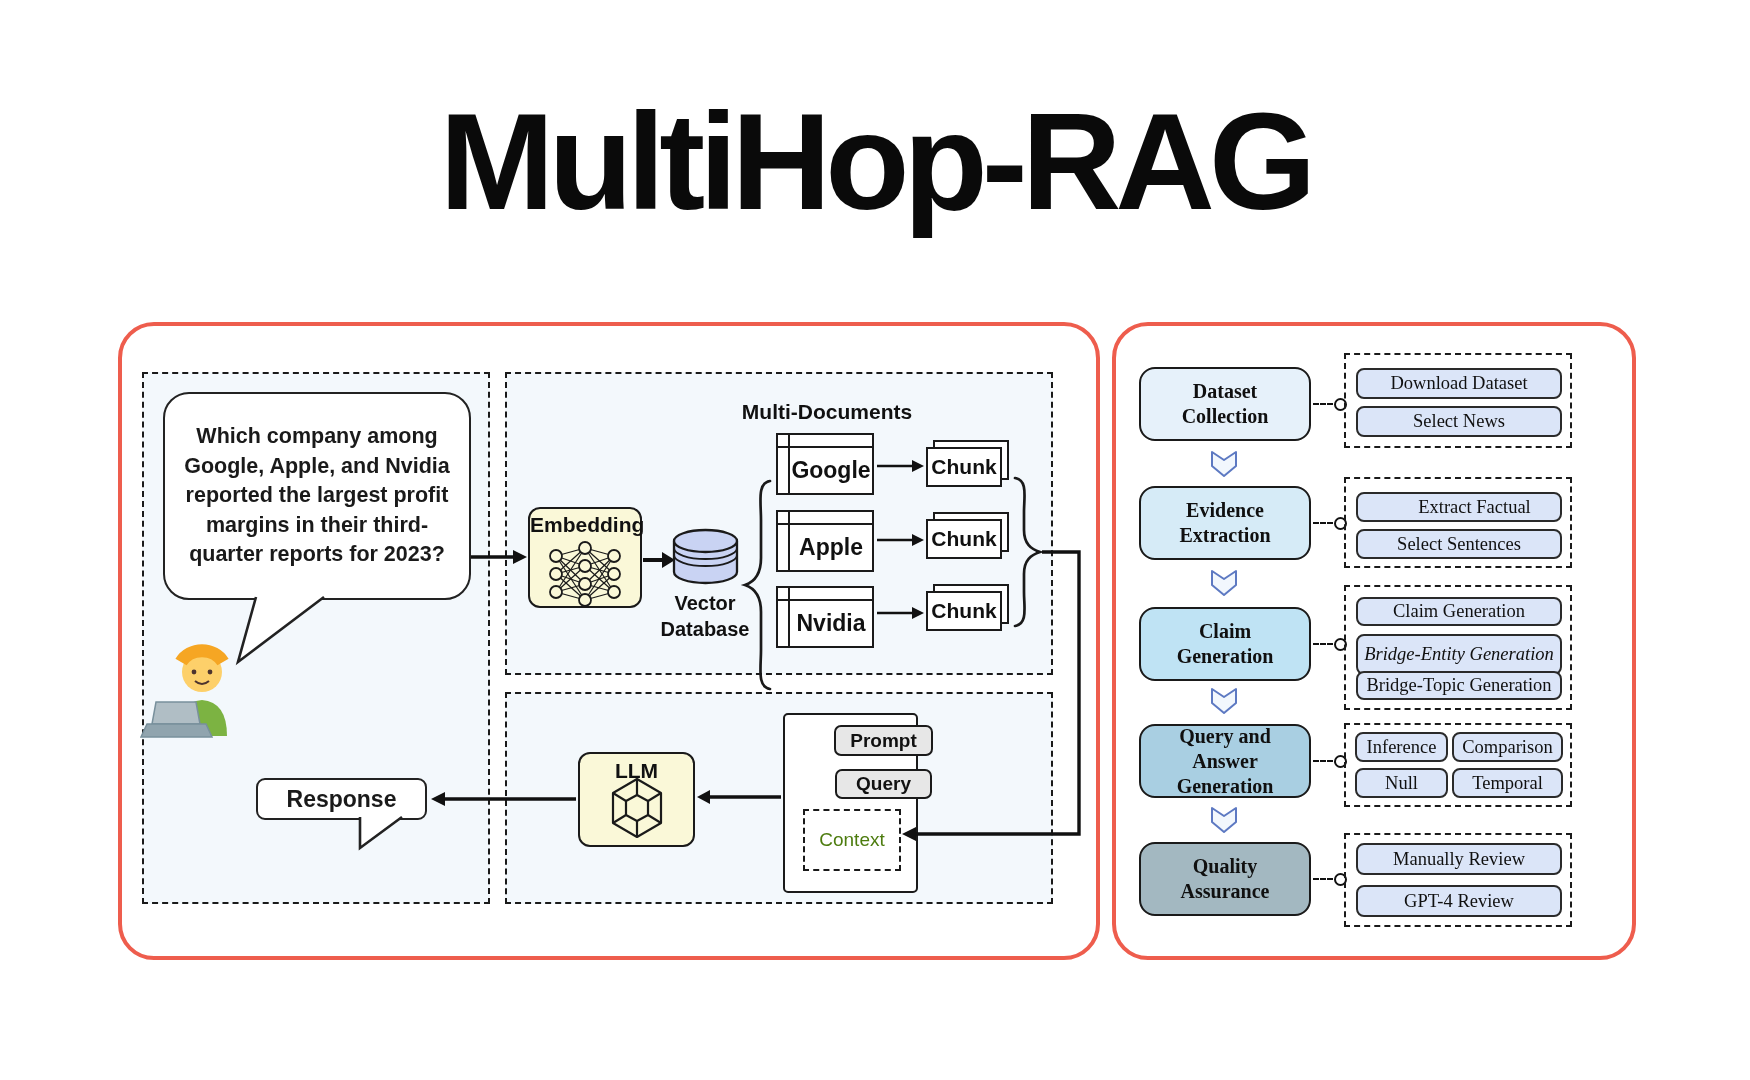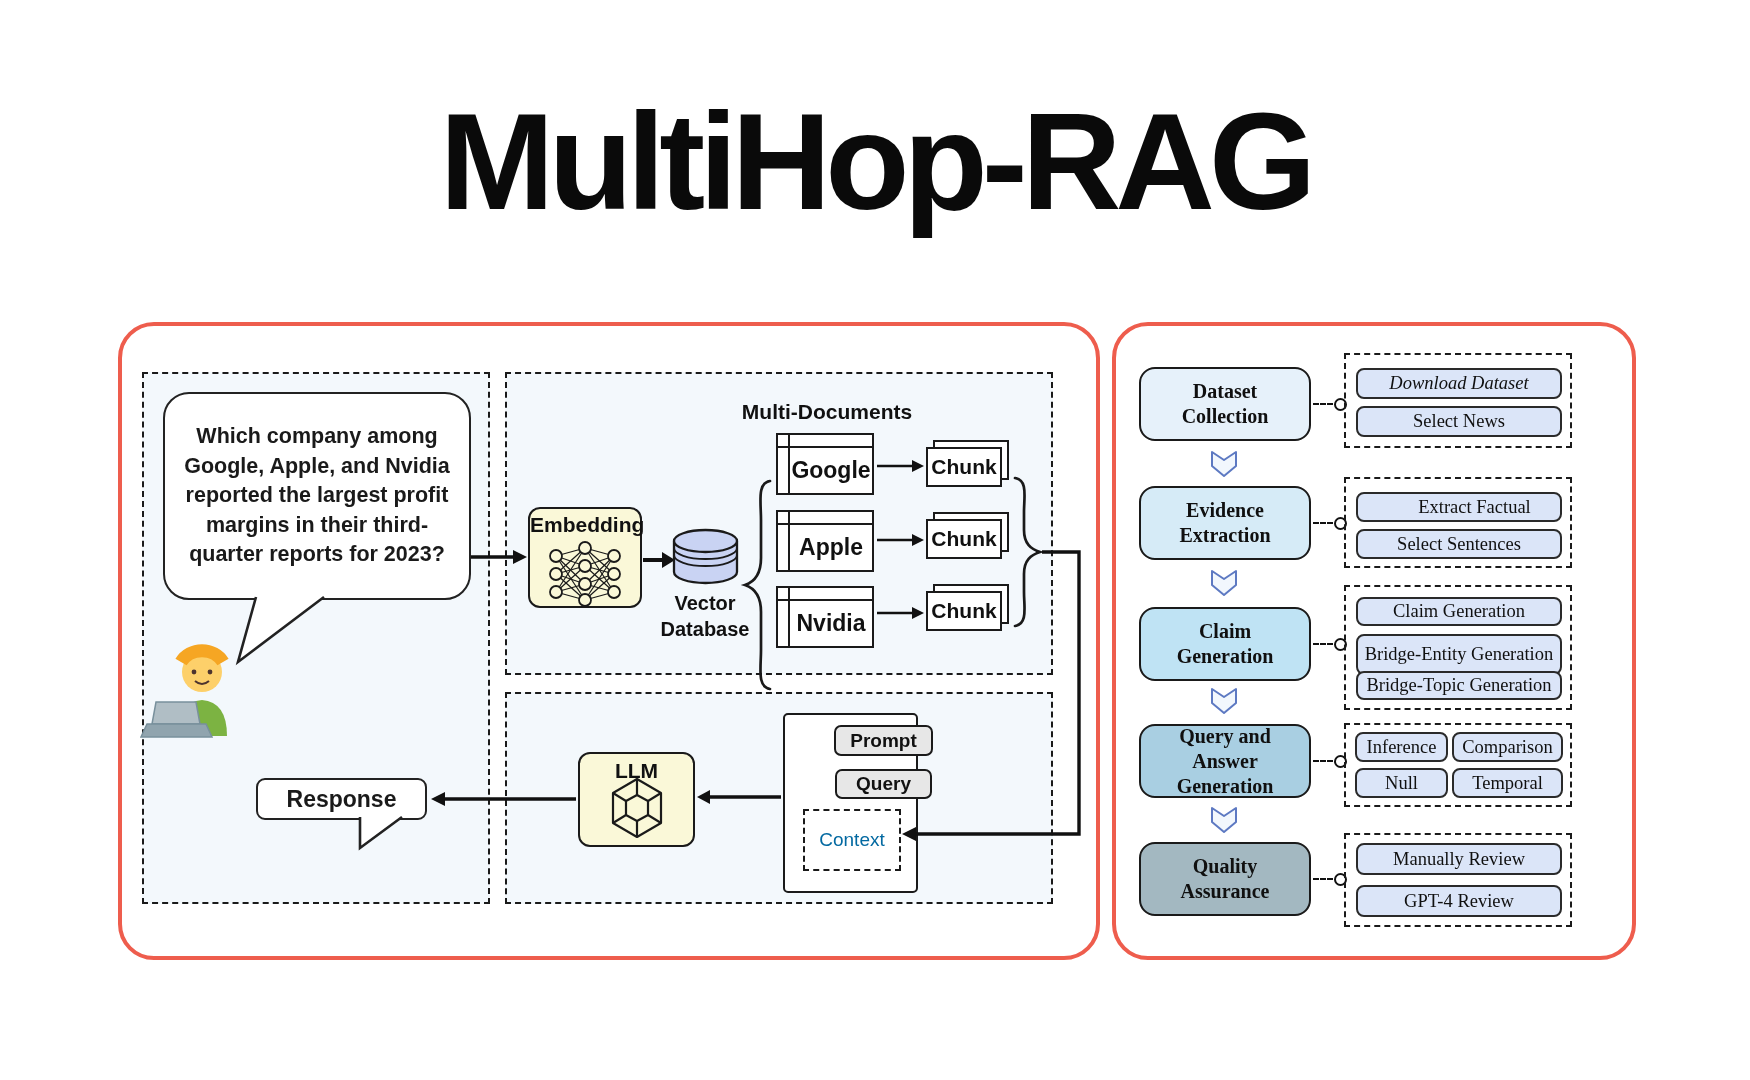--- a/index.html
+++ b/index.html
@@ -14,21 +14,21 @@
   .ybox{background:#faf8d8;border:2.6px solid #1a1a1a;border-radius:12px;}
   .ylabel{width:100%;text-align:center;font-weight:700;font-size:21px;color:#111;}
   .small-label{text-align:center;font-weight:700;font-size:20px;color:#111;line-height:1.3;}
   .doc-box{background:#fff;border:2.5px solid #1a1a1a;}
   .doc-hstrip{position:absolute;left:0;top:0;width:100%;height:13px;border-bottom:2px solid #1a1a1a;box-sizing:border-box;}
   .doc-vstrip{position:absolute;left:0;top:0;width:12px;height:100%;border-right:2px solid #1a1a1a;box-sizing:border-box;}
   .doc-label{position:absolute;left:12px;top:13px;right:0;bottom:0;display:flex;align-items:center;justify-content:center;font-weight:700;font-size:23px;color:#111;}
   .chunk-box{background:#fff;border:2.5px solid #1a1a1a;display:flex;align-items:center;justify-content:center;font-weight:700;font-size:21px;color:#111;}
   .pcontainer{background:#fff;border:2.3px solid #1a1a1a;border-radius:5px;}
   .gpill{background:#e7e7e7;border:2.3px solid #1a1a1a;border-radius:7px;display:flex;align-items:center;justify-content:center;font-size:19px;font-weight:600;color:#111;margin-left:33px;}
-  .ctx{background:#fff;border:2.3px dashed #1a1a1a;display:flex;align-items:center;justify-content:center;font-size:19px;font-weight:500;color:#0369a1;}
+  .ctx{background:#fff;border:2.3px dashed #1a1a1a;display:flex;align-items:center;justify-content:center;font-size:19px;font-weight:500;color:#4d7c0f;}
   .step-box{border:2.3px solid #1a1a1a;border-radius:16px;display:flex;align-items:center;justify-content:center;text-align:center;font-family:"Liberation Serif",serif;font-weight:700;font-size:20px;line-height:1.25;color:#101010;padding:2px 18px;}
   .pill{background:#dbe5f8;border:2px solid #2a2a2a;border-radius:8px;display:flex;align-items:center;justify-content:center;font-family:"Liberation Serif",serif;font-size:18.5px;color:#101010;white-space:nowrap;}
   .group{border:2.3px dashed #1a1a1a;background:transparent;}
   .dash-line{border-top:2.6px dashed #111;}
   .dot{background:#fff;border:2.3px solid #111;border-radius:50%;}
   svg{display:block;}
 </style>
 </head>
 <body>
 
@@ -207,21 +207,21 @@
       <path d="M156,702 L196,702 L200,724 L152,724 Z" fill="#b0bec5" stroke="#78909c" stroke-width="1.5"></path>
       <path d="M147,724 L206,724 L212,737 L141,737 Z" fill="#90a4ae" stroke="#78909c" stroke-width="1.5"></path>
     </g>
   </svg>
 
   <div id="steps-layer">
       <div class="abs step-box" style="left: 1139px; top: 367px; width: 172px; height: 74px; background: rgb(230, 241, 250);">Dataset Collection</div>
       <div class="abs dash-line" style="left: 1313px; top: 403px; width: 20px; height: 0px;"></div>
       <div class="abs dot" style="left: 1334px; top: 397.5px; width: 13px; height: 13px;"></div>
       <div class="abs group" style="left: 1344px; top: 353px; width: 228px; height: 95px;"></div>
-      <div class="abs pill" style="left: 1356px; top: 368px; width: 206px; height: 31px; font-style: italic;">Download Dataset</div>
+      <div class="abs pill" style="left: 1356px; top: 368px; width: 206px; height: 31px;">Download Dataset</div>
       <div class="abs pill" style="left: 1356px; top: 406px; width: 206px; height: 31px;">Select News</div>
       <div class="abs" style="left: 1211px; top: 450px; width: 26px; height: 28px;">
         <svg width="26" height="28" viewBox="0 0 26 28">
           <path d="M1,2 L13,10 L25,2 L25,16 L13,26 L1,16 Z" fill="#f2f7fd" stroke="#5d79c2" stroke-width="2" stroke-linejoin="round"></path>
         </svg>
       </div>
       <div class="abs step-box" style="left: 1139px; top: 486px; width: 172px; height: 74px; background: rgb(214, 235, 247);">Evidence Extraction</div>
       <div class="abs dash-line" style="left: 1313px; top: 522px; width: 20px; height: 0px;"></div>
       <div class="abs dot" style="left: 1334px; top: 516.5px; width: 13px; height: 13px;"></div>
       <div class="abs group" style="left: 1344px; top: 477px; width: 228px; height: 91px;"></div>
@@ -230,21 +230,21 @@
       <div class="abs" style="left: 1211px; top: 569px; width: 26px; height: 28px;">
         <svg width="26" height="28" viewBox="0 0 26 28">
           <path d="M1,2 L13,10 L25,2 L25,16 L13,26 L1,16 Z" fill="#f2f7fd" stroke="#5d79c2" stroke-width="2" stroke-linejoin="round"></path>
         </svg>
       </div>
       <div class="abs step-box" style="left: 1139px; top: 607px; width: 172px; height: 74px; background: rgb(191, 227, 244);">Claim Generation</div>
       <div class="abs dash-line" style="left: 1313px; top: 643px; width: 20px; height: 0px;"></div>
       <div class="abs dot" style="left: 1334px; top: 637.5px; width: 13px; height: 13px;"></div>
       <div class="abs group" style="left: 1344px; top: 585px; width: 228px; height: 125px;"></div>
       <div class="abs pill" style="left: 1356px; top: 597px; width: 206px; height: 29px;">Claim Generation</div>
-      <div class="abs pill" style="left: 1356px; top: 634px; width: 206px; height: 41px;">Bridge-Entity Generation</div>
+      <div class="abs pill" style="left: 1356px; top: 634px; width: 206px; height: 41px; font-style: italic;">Bridge-Entity Generation</div>
       <div class="abs pill" style="left: 1356px; top: 671px; width: 206px; height: 29px;">Bridge-Topic Generation</div>
       <div class="abs" style="left: 1211px; top: 687px; width: 26px; height: 28px;">
         <svg width="26" height="28" viewBox="0 0 26 28">
           <path d="M1,2 L13,10 L25,2 L25,16 L13,26 L1,16 Z" fill="#f2f7fd" stroke="#5d79c2" stroke-width="2" stroke-linejoin="round"></path>
         </svg>
       </div>
       <div class="abs step-box" style="left: 1139px; top: 724px; width: 172px; height: 74px; background: rgb(169, 207, 226);">Query and Answer Generation</div>
       <div class="abs dash-line" style="left: 1313px; top: 760px; width: 20px; height: 0px;"></div>
       <div class="abs dot" style="left: 1334px; top: 754.5px; width: 13px; height: 13px;"></div>
       <div class="abs group" style="left: 1344px; top: 723px; width: 228px; height: 84px;"></div>

